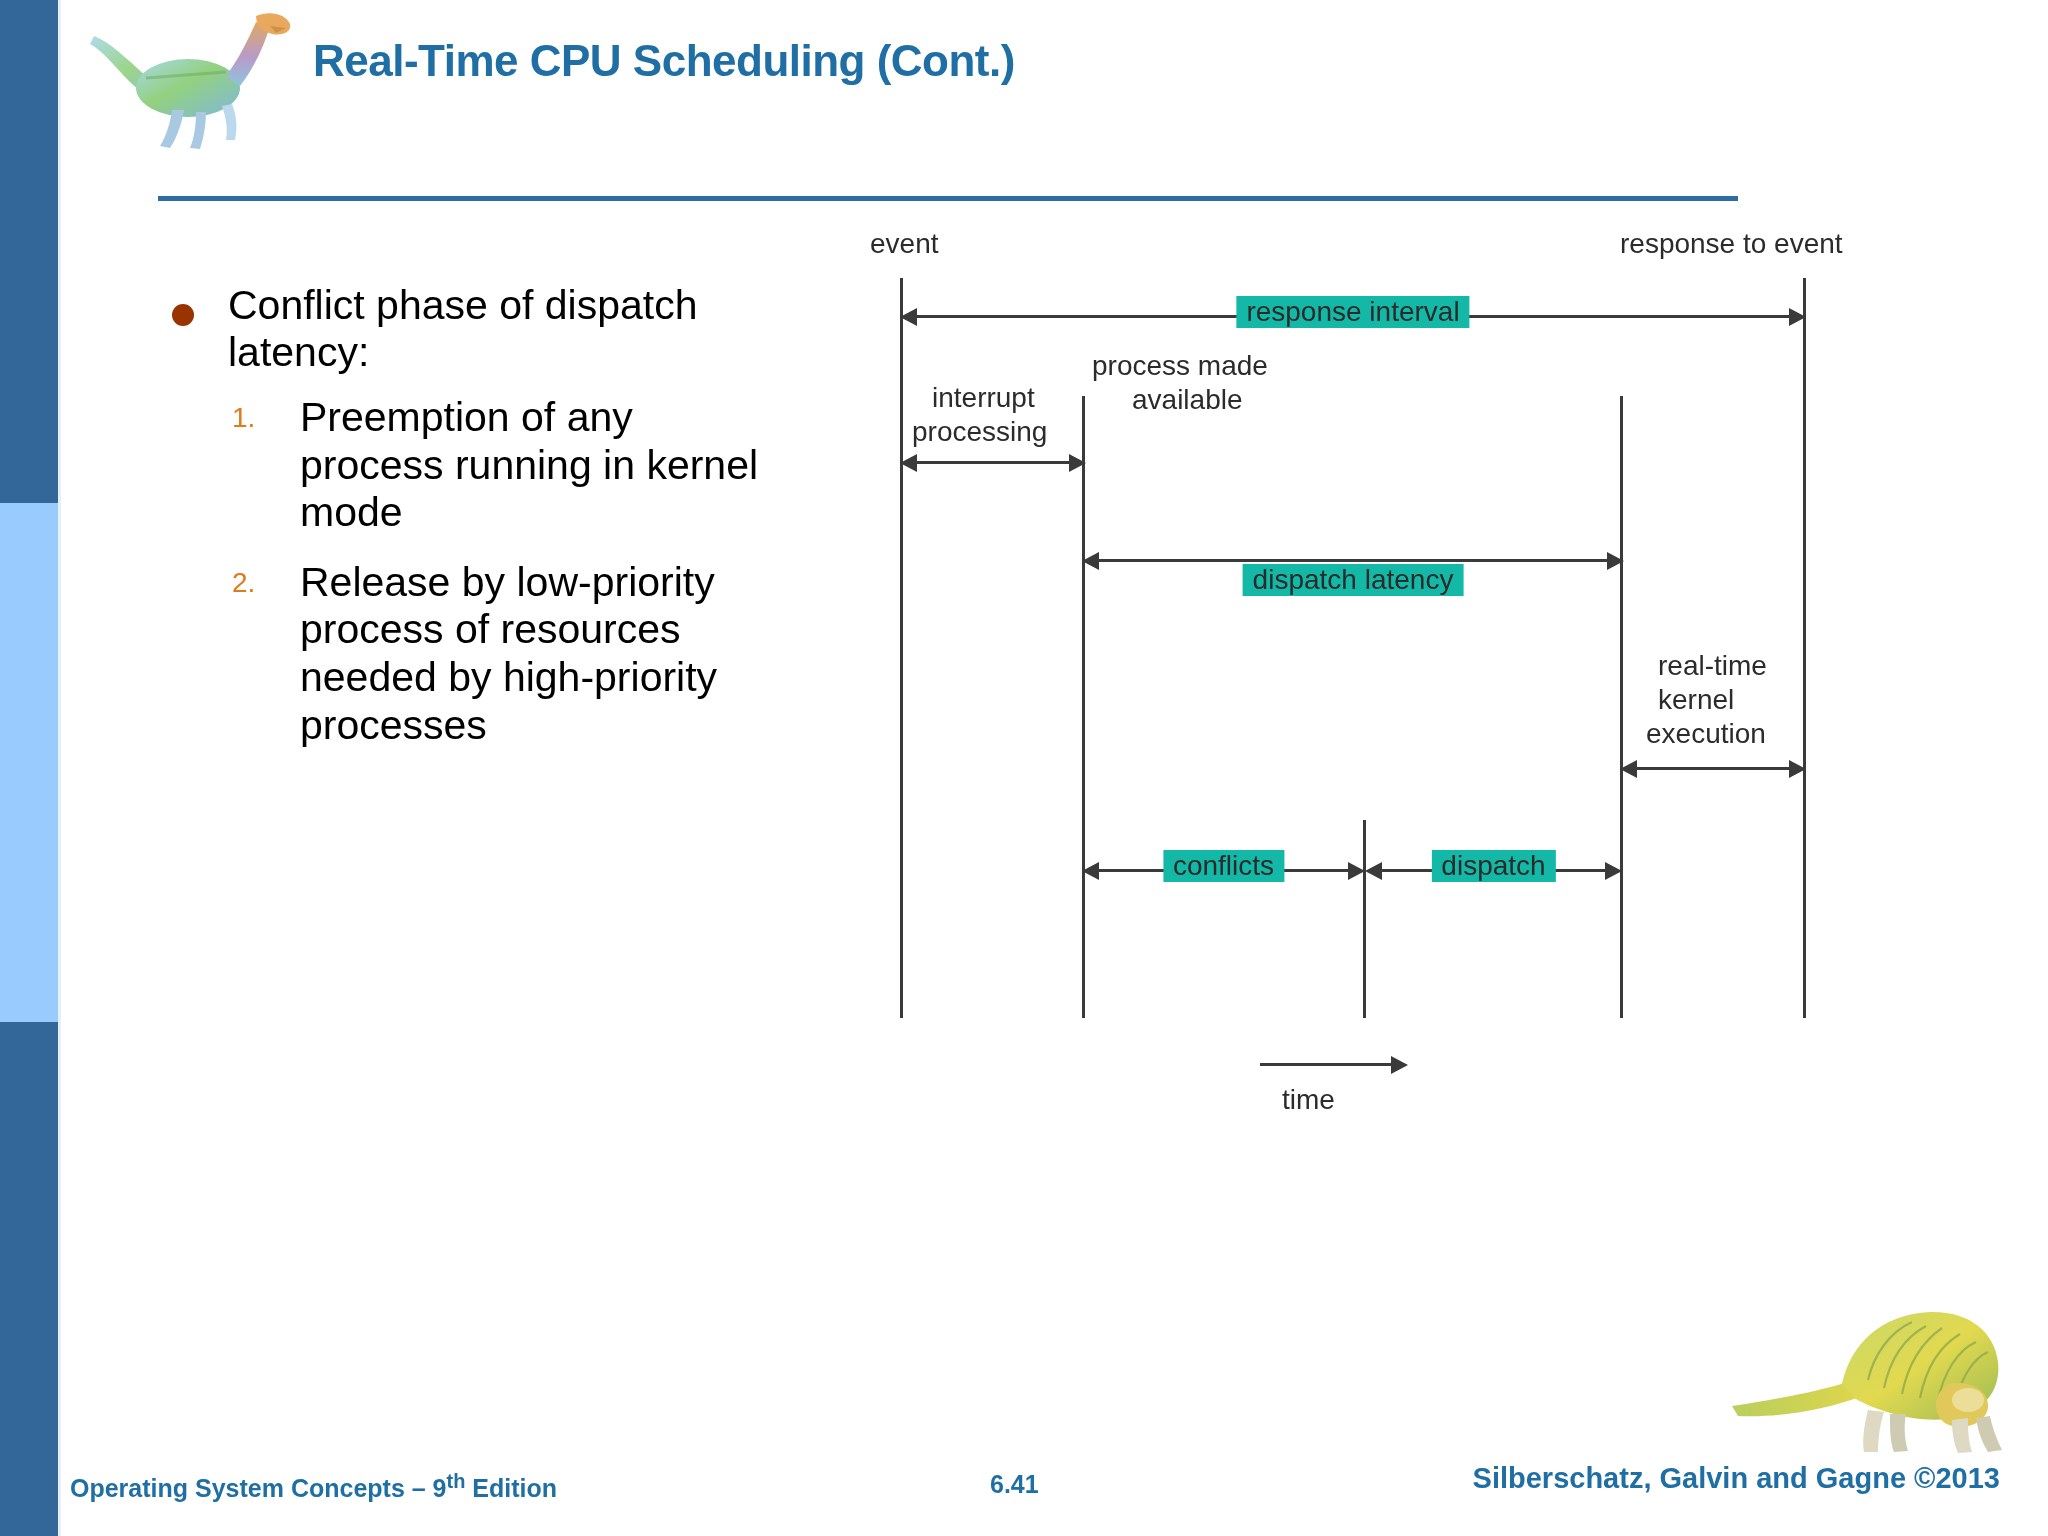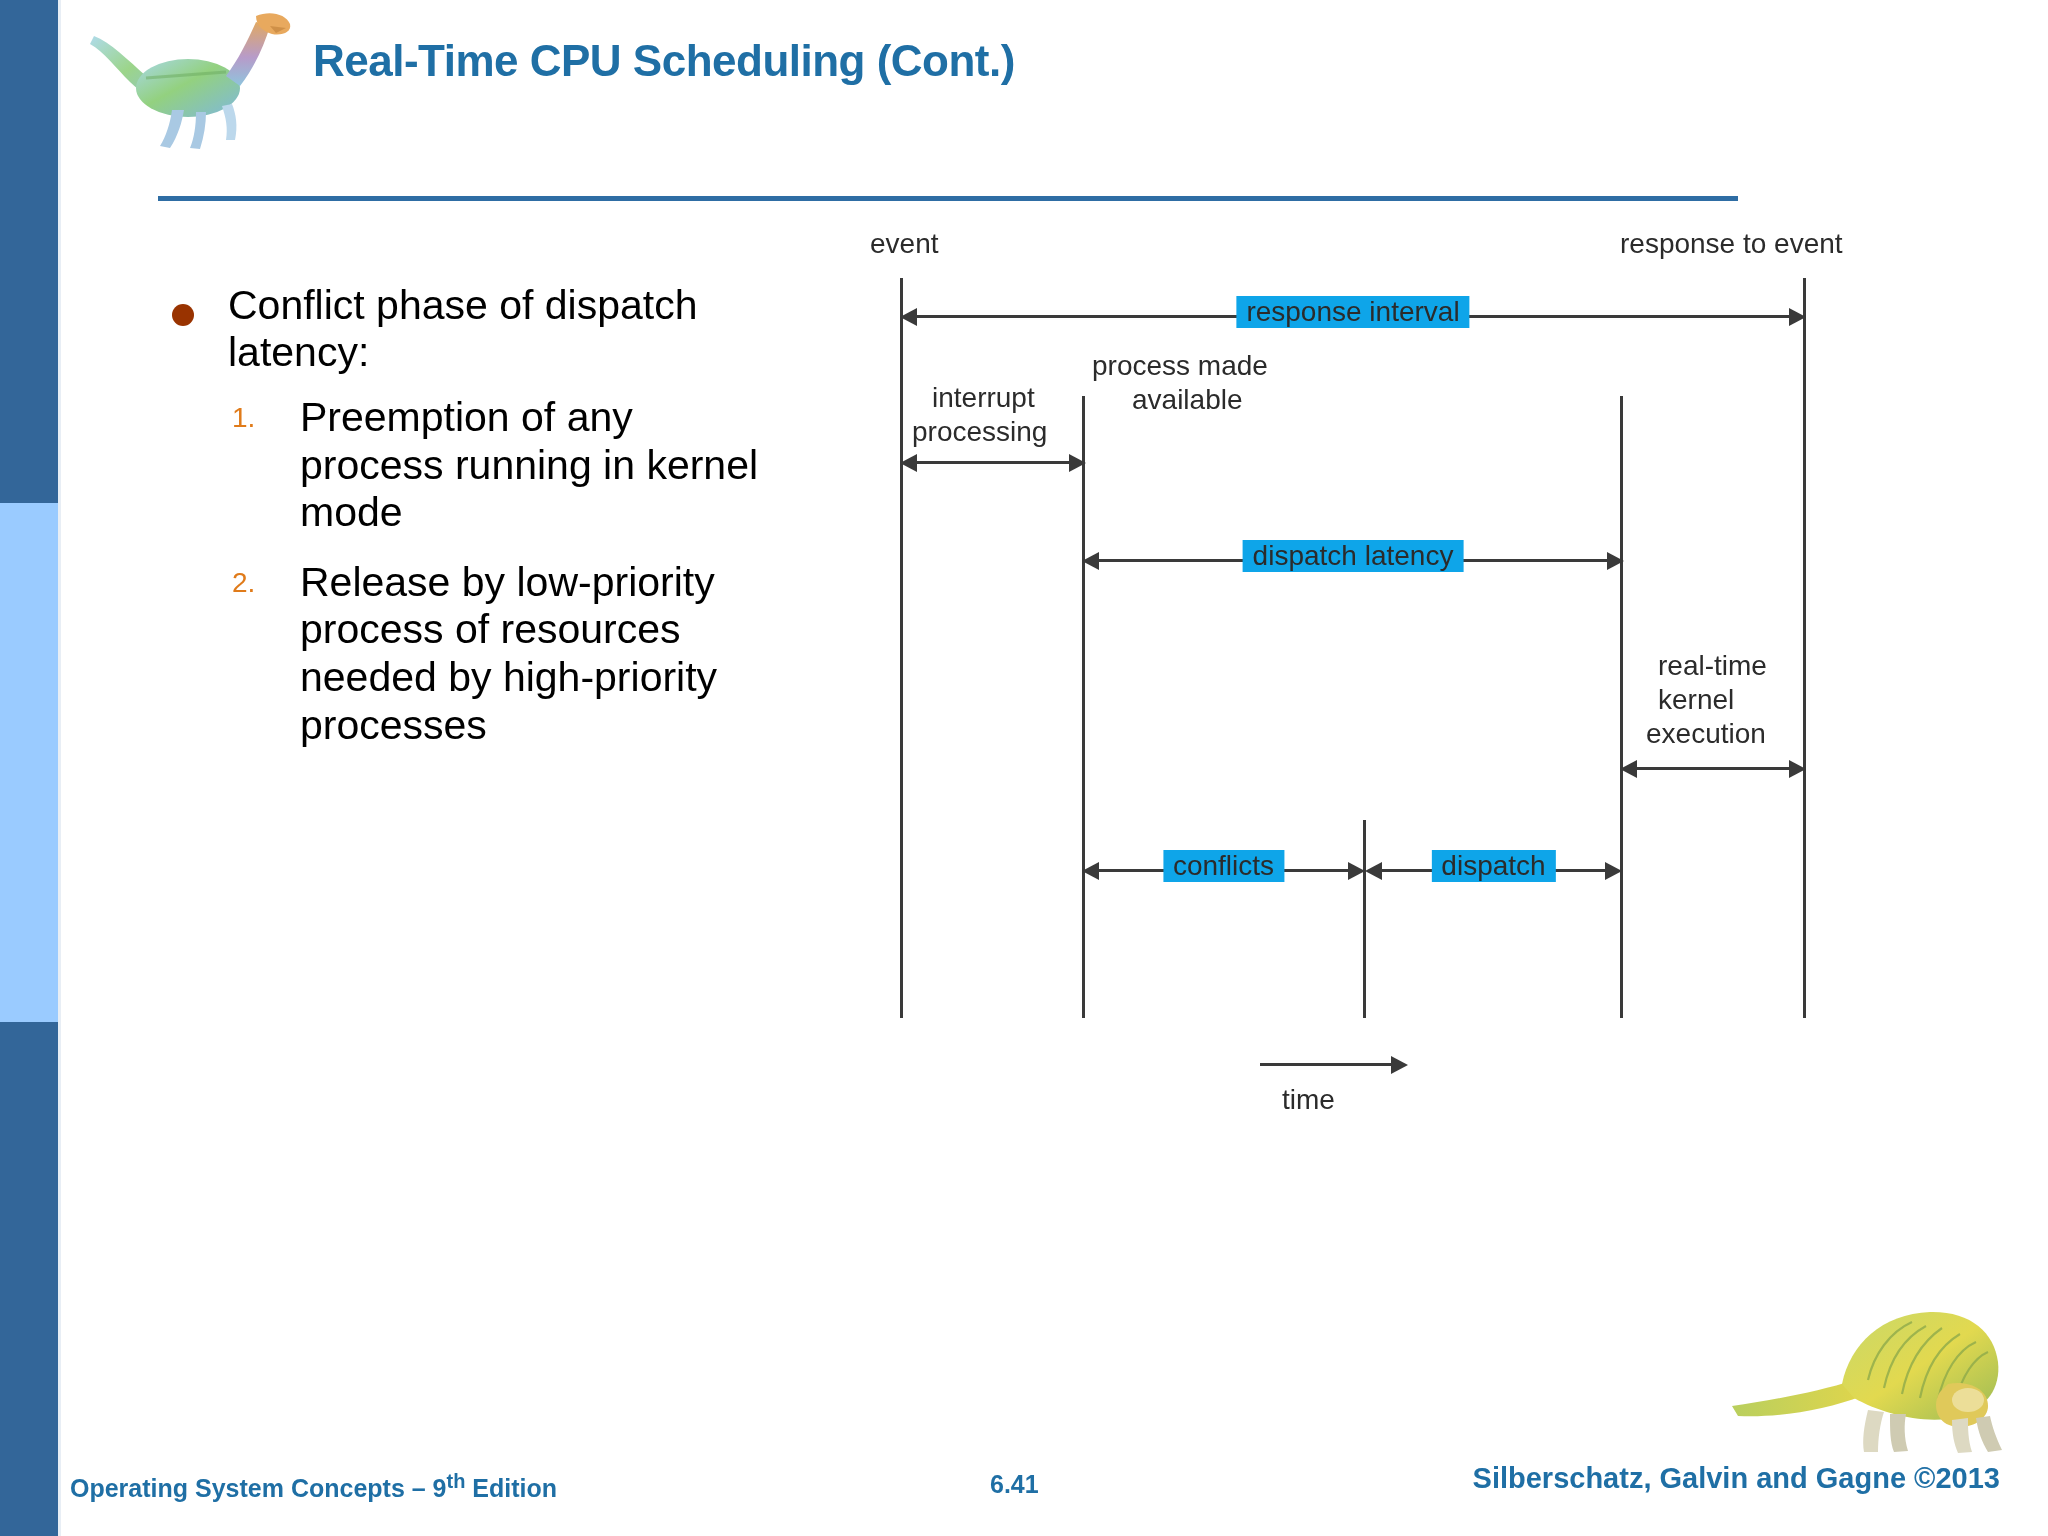--- a/index.html
+++ b/index.html
@@ -57,21 +57,21 @@
   .dlabel{position:absolute;font-size:28px;color:#2b2b2b;line-height:1.12;
           font-family:"Liberation Sans", sans-serif;white-space:nowrap;}
   .dlabel.ctr{text-align:center;}
   .arrowrow{position:absolute;height:26px;}
   .arrowrow .bar{position:absolute;top:11px;height:3px;background:#3a3a3a;}
   .arrowrow .ah{position:absolute;top:4px;width:0;height:0;
     border-top:9px solid transparent;border-bottom:9px solid transparent;}
   .arrowrow .ah.left{border-right:17px solid #3a3a3a;left:0;}
   .arrowrow .ah.right{border-left:17px solid #3a3a3a;right:0;}
   .arrowrow .mid{position:absolute;top:-8px;font-size:28px;color:#2b2b2b;
-     background:#0ea5e9;padding:0 10px;white-space:nowrap;}
+     background:#14b8a6;padding:0 10px;white-space:nowrap;}
 
   
   #footer{position:absolute;left:0;bottom:0;width:2048px;height:96px;}
   #footer-left{position:absolute;left:70px;top:30px;font-size:25px;font-weight:bold;color:#1F6FA5;white-space:nowrap;}
   #footer-left sup{font-size:20px;}
   #footer-center{position:absolute;left:990px;top:30px;font-size:25px;font-weight:bold;color:#1F6FA5;}
   #footer-right{position:absolute;right:48px;top:22px;font-size:29px;font-weight:bold;color:#1F6FA5;white-space:nowrap;}
   #footer-dino{position:absolute;right:26px;bottom:78px;width:300px;height:170px;}
 </style>
 </head>
@@ -165,21 +165,21 @@
   <div class="arrowrow" style="left:80px;top:240px;width:186px;">
     <div class="ah left"></div>
     <div class="bar" style="left:14px;right:14px;"></div>
     <div class="ah right"></div>
   </div>
 
   <div class="arrowrow" style="left:262px;top:338px;width:542px;">
     <div class="ah left"></div>
     <div class="bar" style="left:14px;right:14px;"></div>
     <div class="ah right"></div>
-    <div class="mid" style="left:50%;transform:translateX(-50%);">dispatch latency</div>
+    <div class="mid" style="left:50%;transform:translateX(-50%);margin-top:24px;">dispatch latency</div>
   </div>
 
   <div class="dlabel ctr" style="left:838px;top:440px;">real-time</div>
   <div class="dlabel ctr" style="left:838px;top:474px;">kernel</div>
   <div class="dlabel ctr" style="left:826px;top:508px;">execution</div>
 
   <div class="arrowrow" style="left:800px;top:546px;width:186px;">
     <div class="ah left"></div>
     <div class="bar" style="left:14px;right:14px;"></div>
     <div class="ah right"></div>

